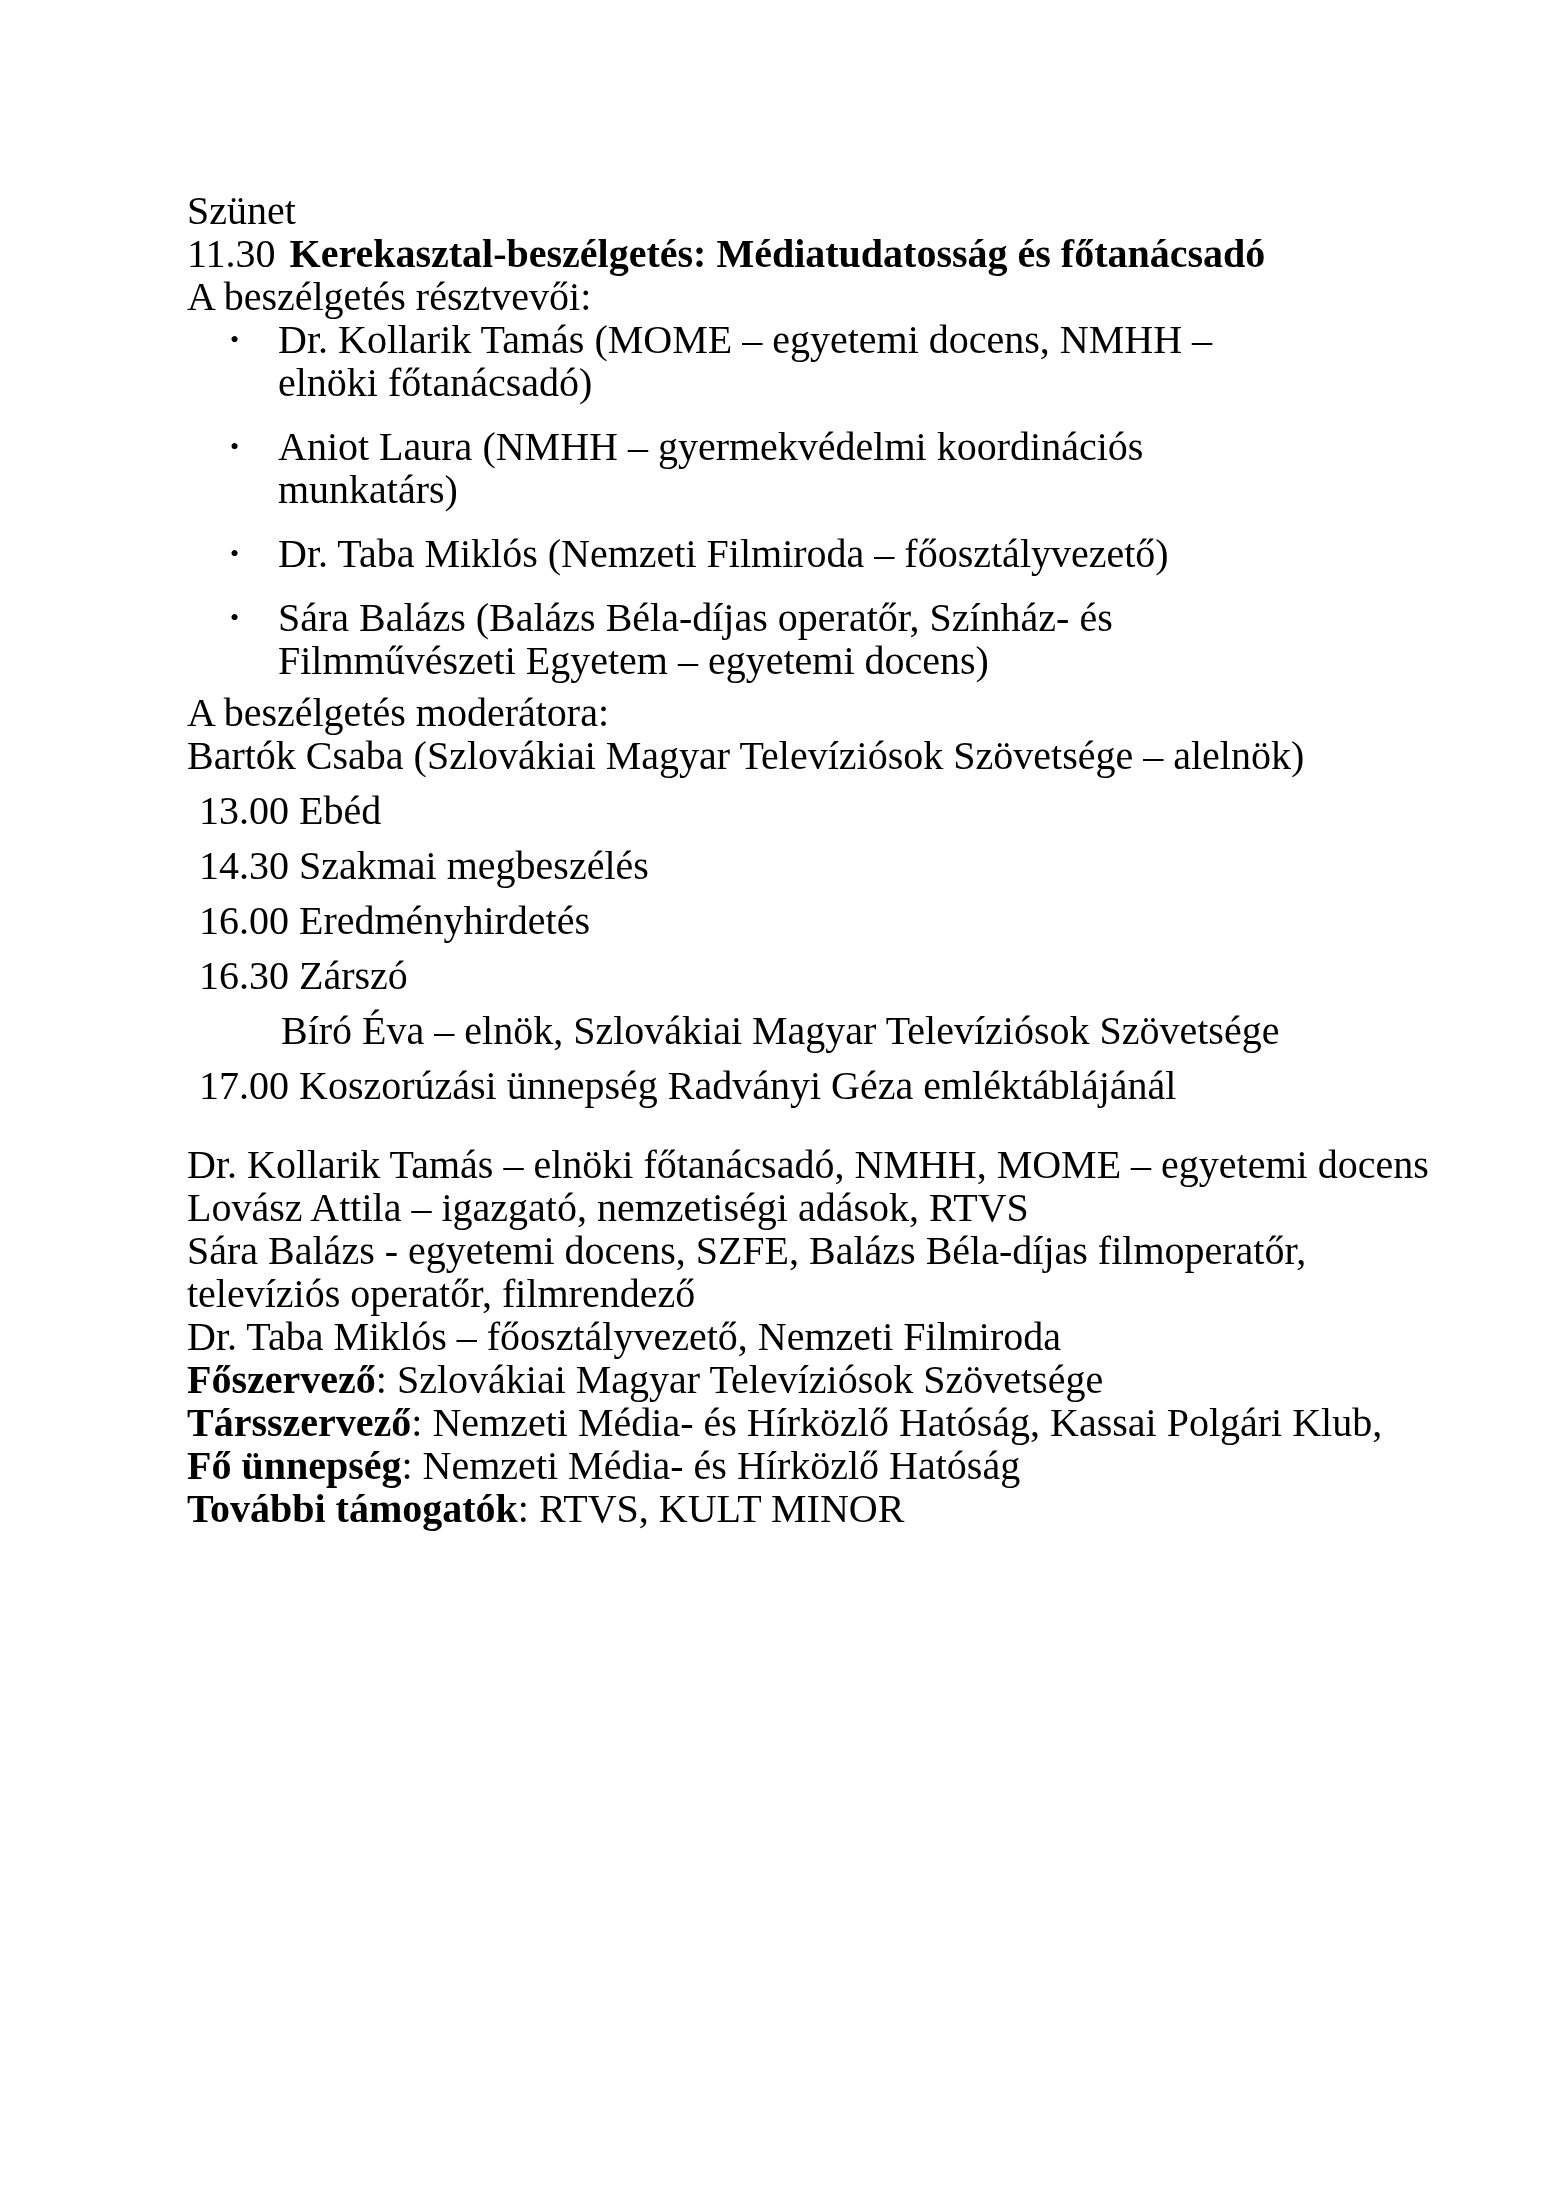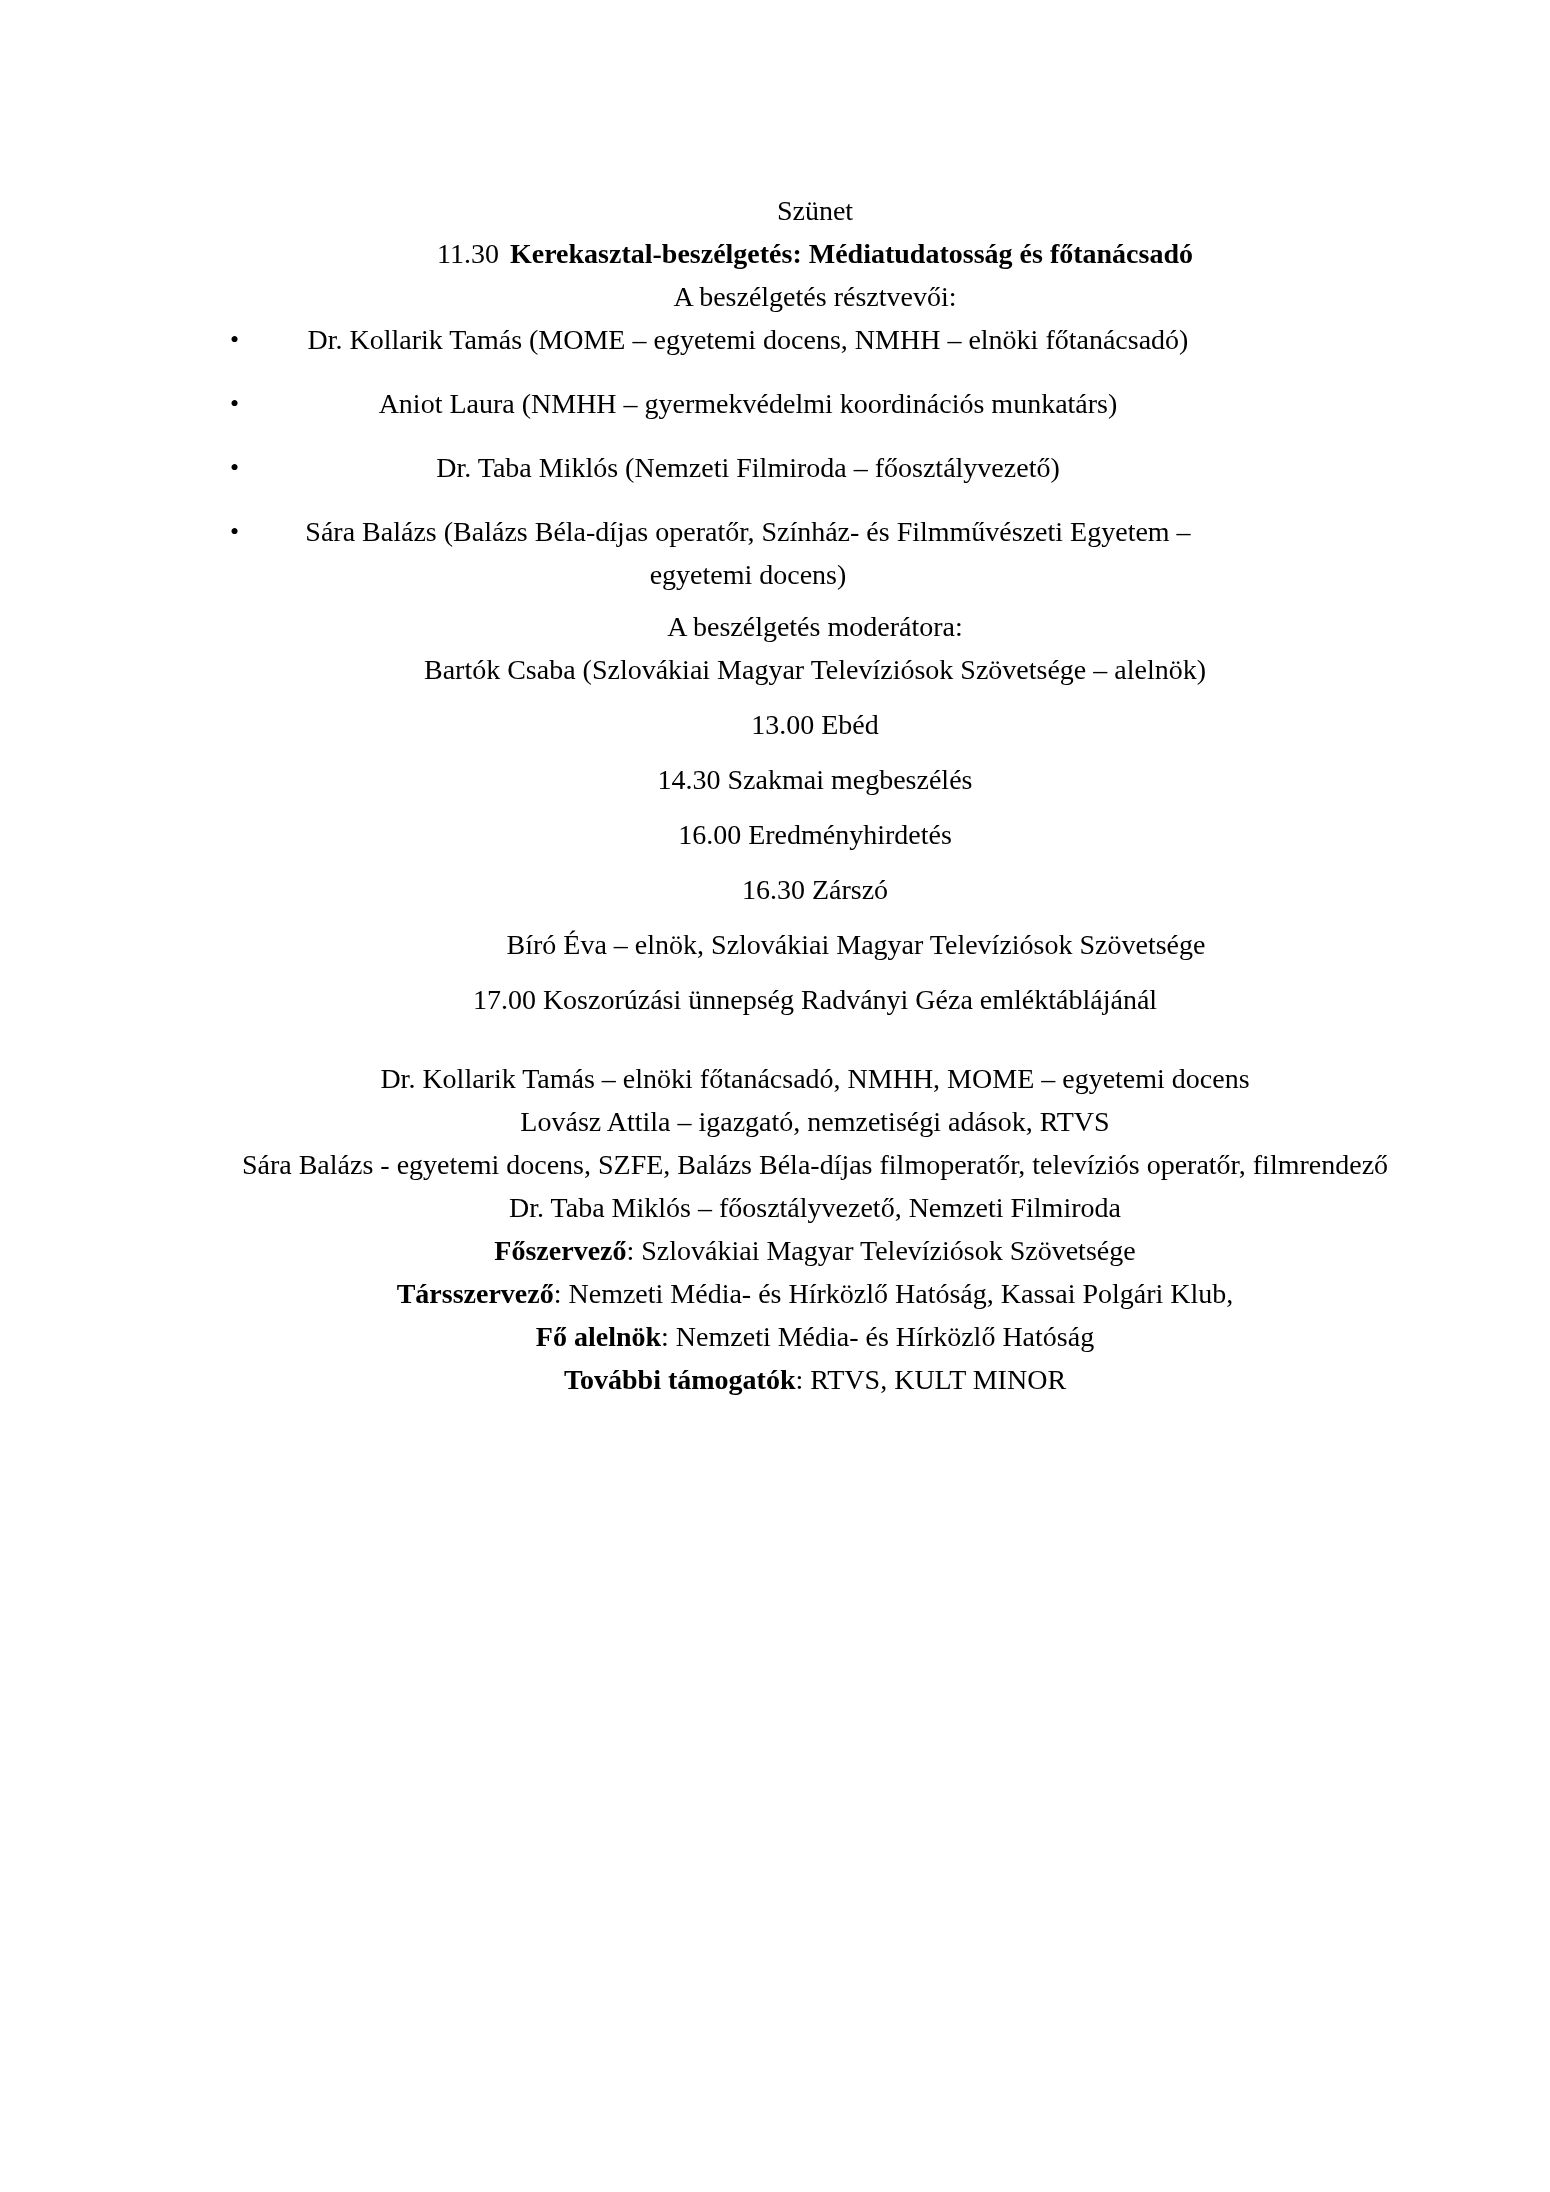--- a/index.html
+++ b/index.html
@@ -7,26 +7,25 @@
     padding: 0;
     background: #ffffff;
   }
   .page {
     position: relative;
     width: 1550px;
     height: 2192px;
     background: #ffffff;
     color: #000000;
     font-family: "Liberation Serif", "DejaVu Serif", serif;
-    font-size: 28px;
+    font-size: 40px;
     line-height: 43px;
     box-sizing: border-box;
     padding: 189px 107px 0 187px;
     overflow: hidden;
-    text-align: center;
   }
   .page p { margin: 0; }
 
   .break-label       { margin-bottom: 94px; }
   .roundtable-title  { margin-bottom: 25px; }
   .roundtable-title .rt-time { margin-right: 4px; }
   .participants-label{ margin-bottom: 15px; }
 
   ul.participants {
     list-style: none;
@@ -102,17 +101,17 @@
   <p class="jury-member-0">Dr. Kollarik Tamás – elnöki főtanácsadó, NMHH, MOME – egyetemi docens</p>
   <p class="jury-member-1">Lovász Attila – igazgató, nemzetiségi adások, RTVS</p>
   <p class="jury-member-2">Sára Balázs - egyetemi docens, SZFE, Balázs Béla-díjas filmoperatőr, televíziós operatőr, filmrendező</p>
   <p class="jury-member-3">Dr. Taba Miklós – főosztályvezető, Nemzeti Filmiroda</p>
 
   <p class="org-line org-main"><b>Főszervező</b><span>: Szlovákiai Magyar Televíziósok Szövetsége</span></p>
 
   <p class="org-line org-cohost"><b>Társszervező</b><span>: Nemzeti Média- és Hírközlő Hatóság, Kassai Polgári Klub,</span></p>
 
 
-  <p class="org-line org-sponsor"><b>Fő alelnök</b><span>: Nemzeti Média- és Hírközlő Hatóság</span></p>
+  <p class="org-line org-sponsor"><b>Fő ünnepség</b><span>: Nemzeti Média- és Hírközlő Hatóság</span></p>
 
   <p class="org-line org-more"><b>További támogatók</b><span>: RTVS, KULT MINOR</span></p>
 
 </div>
 
 </body></html>

